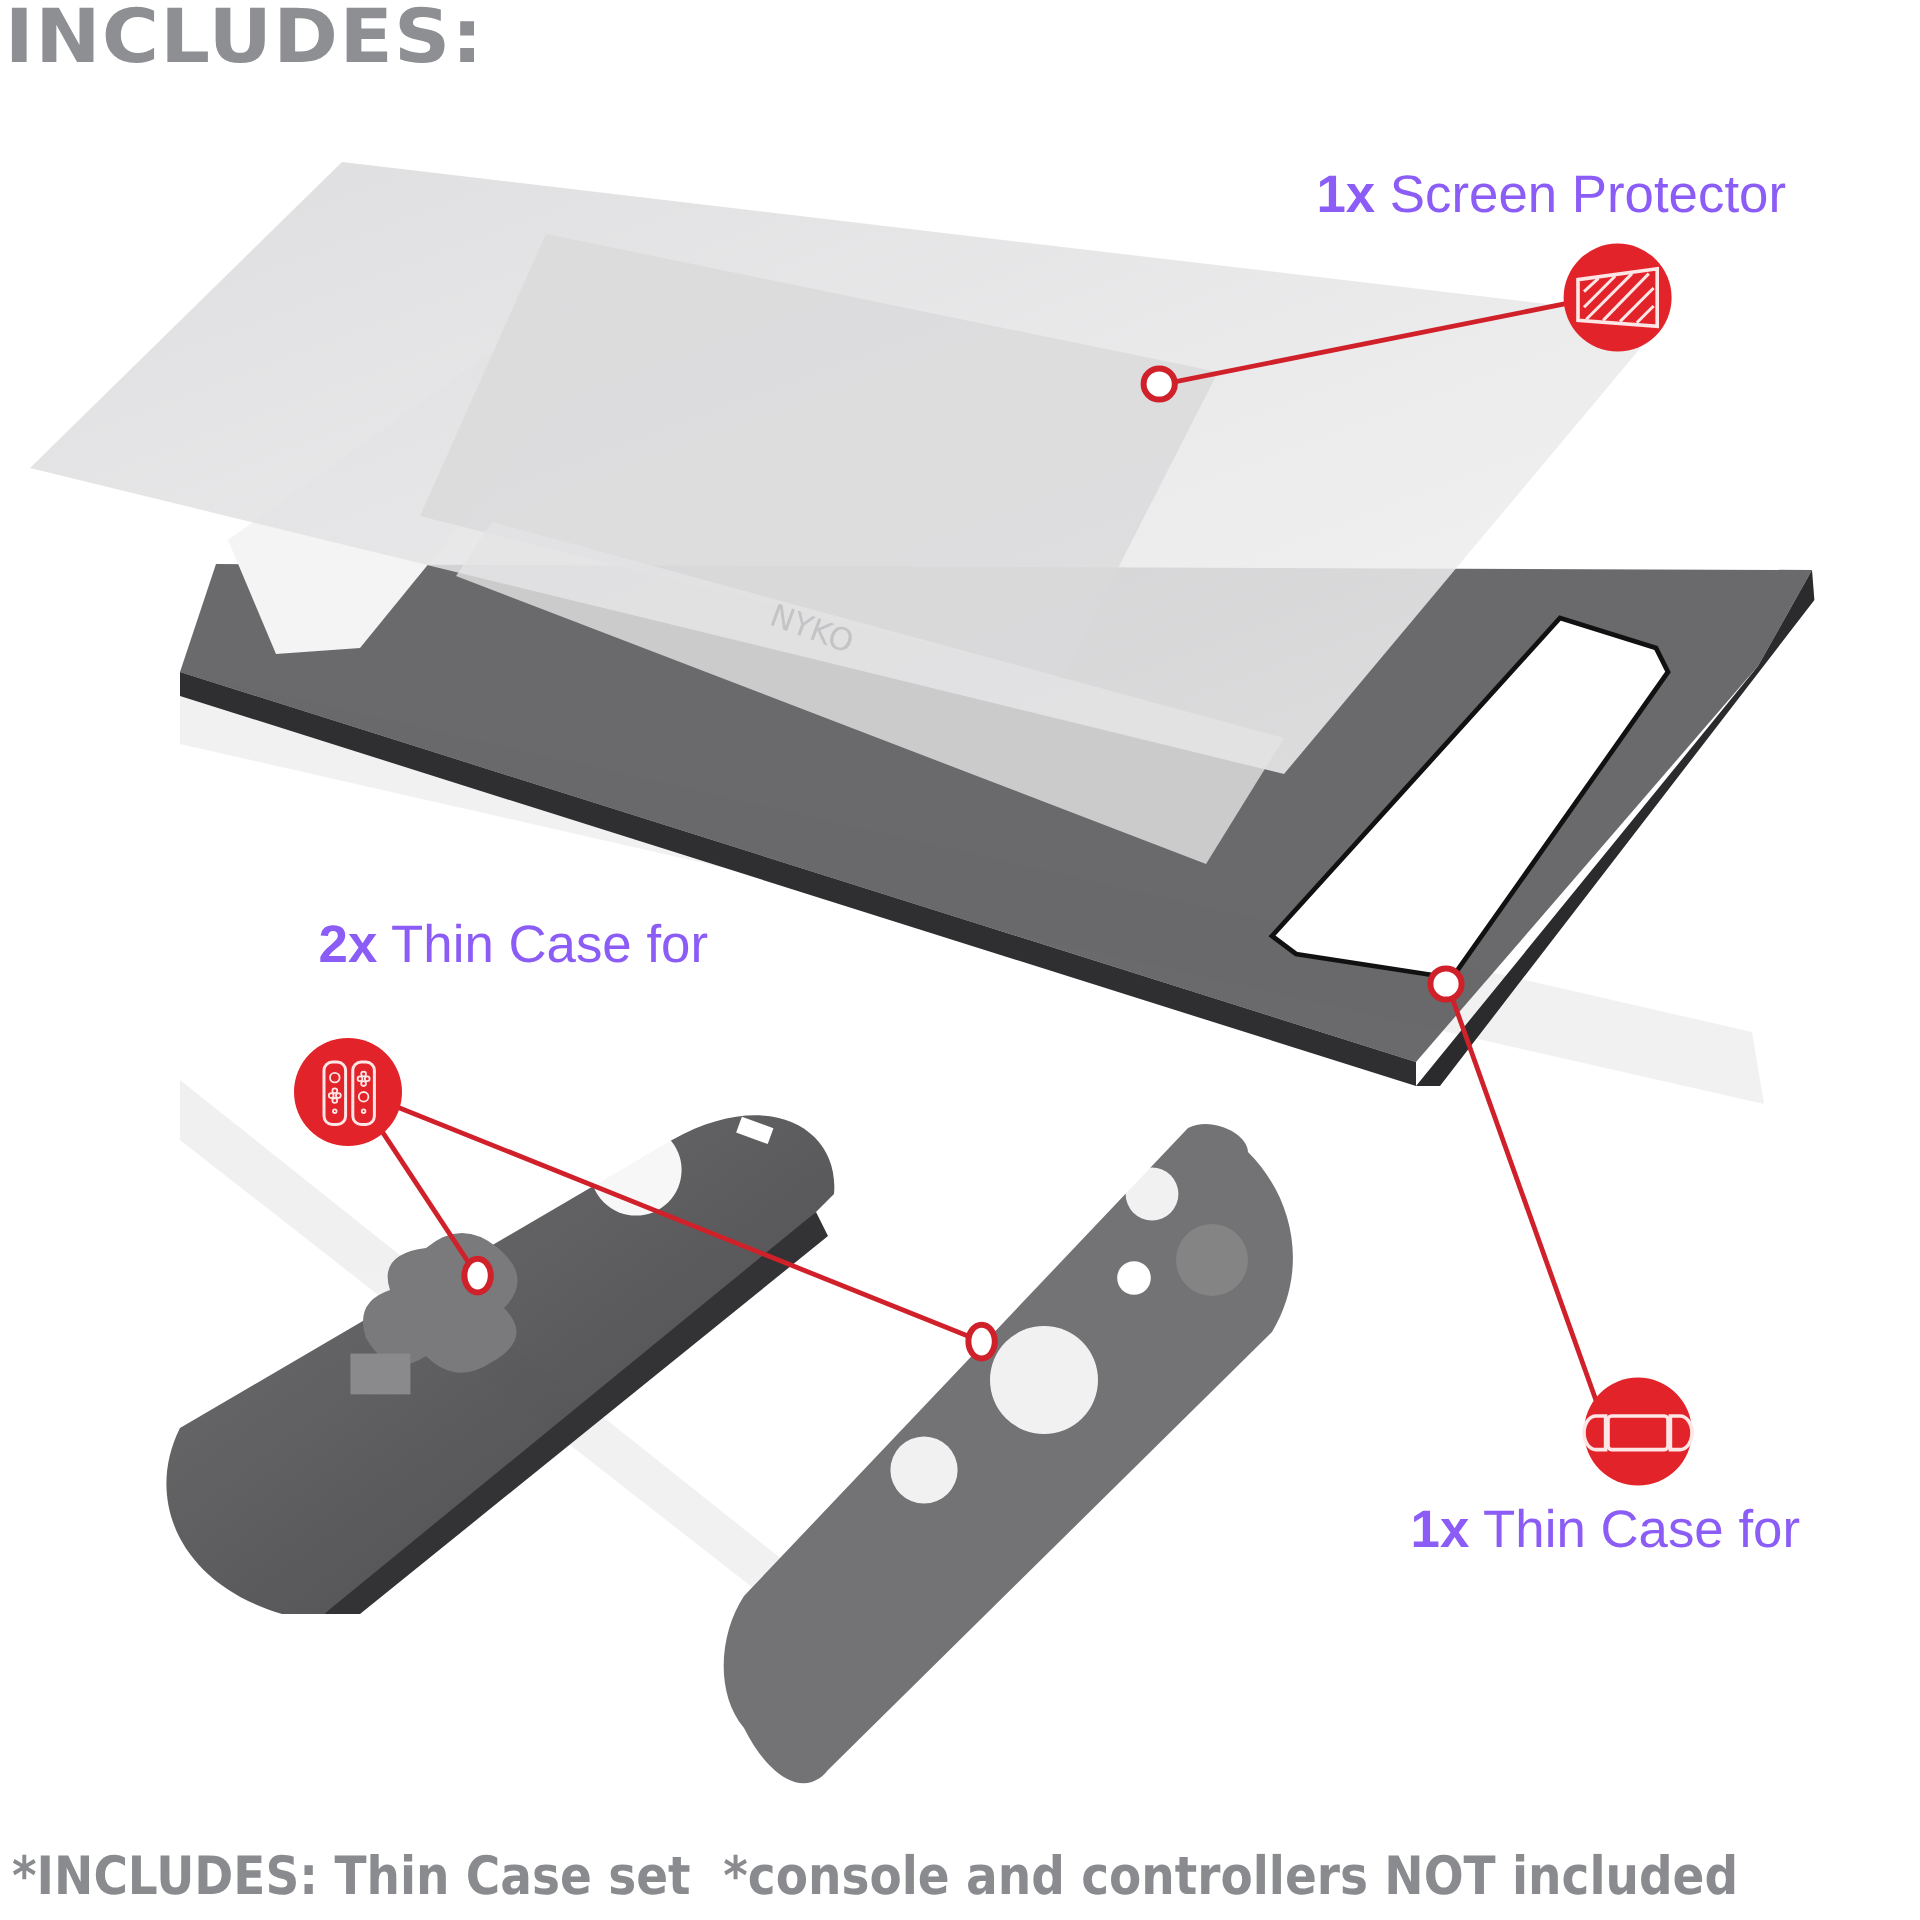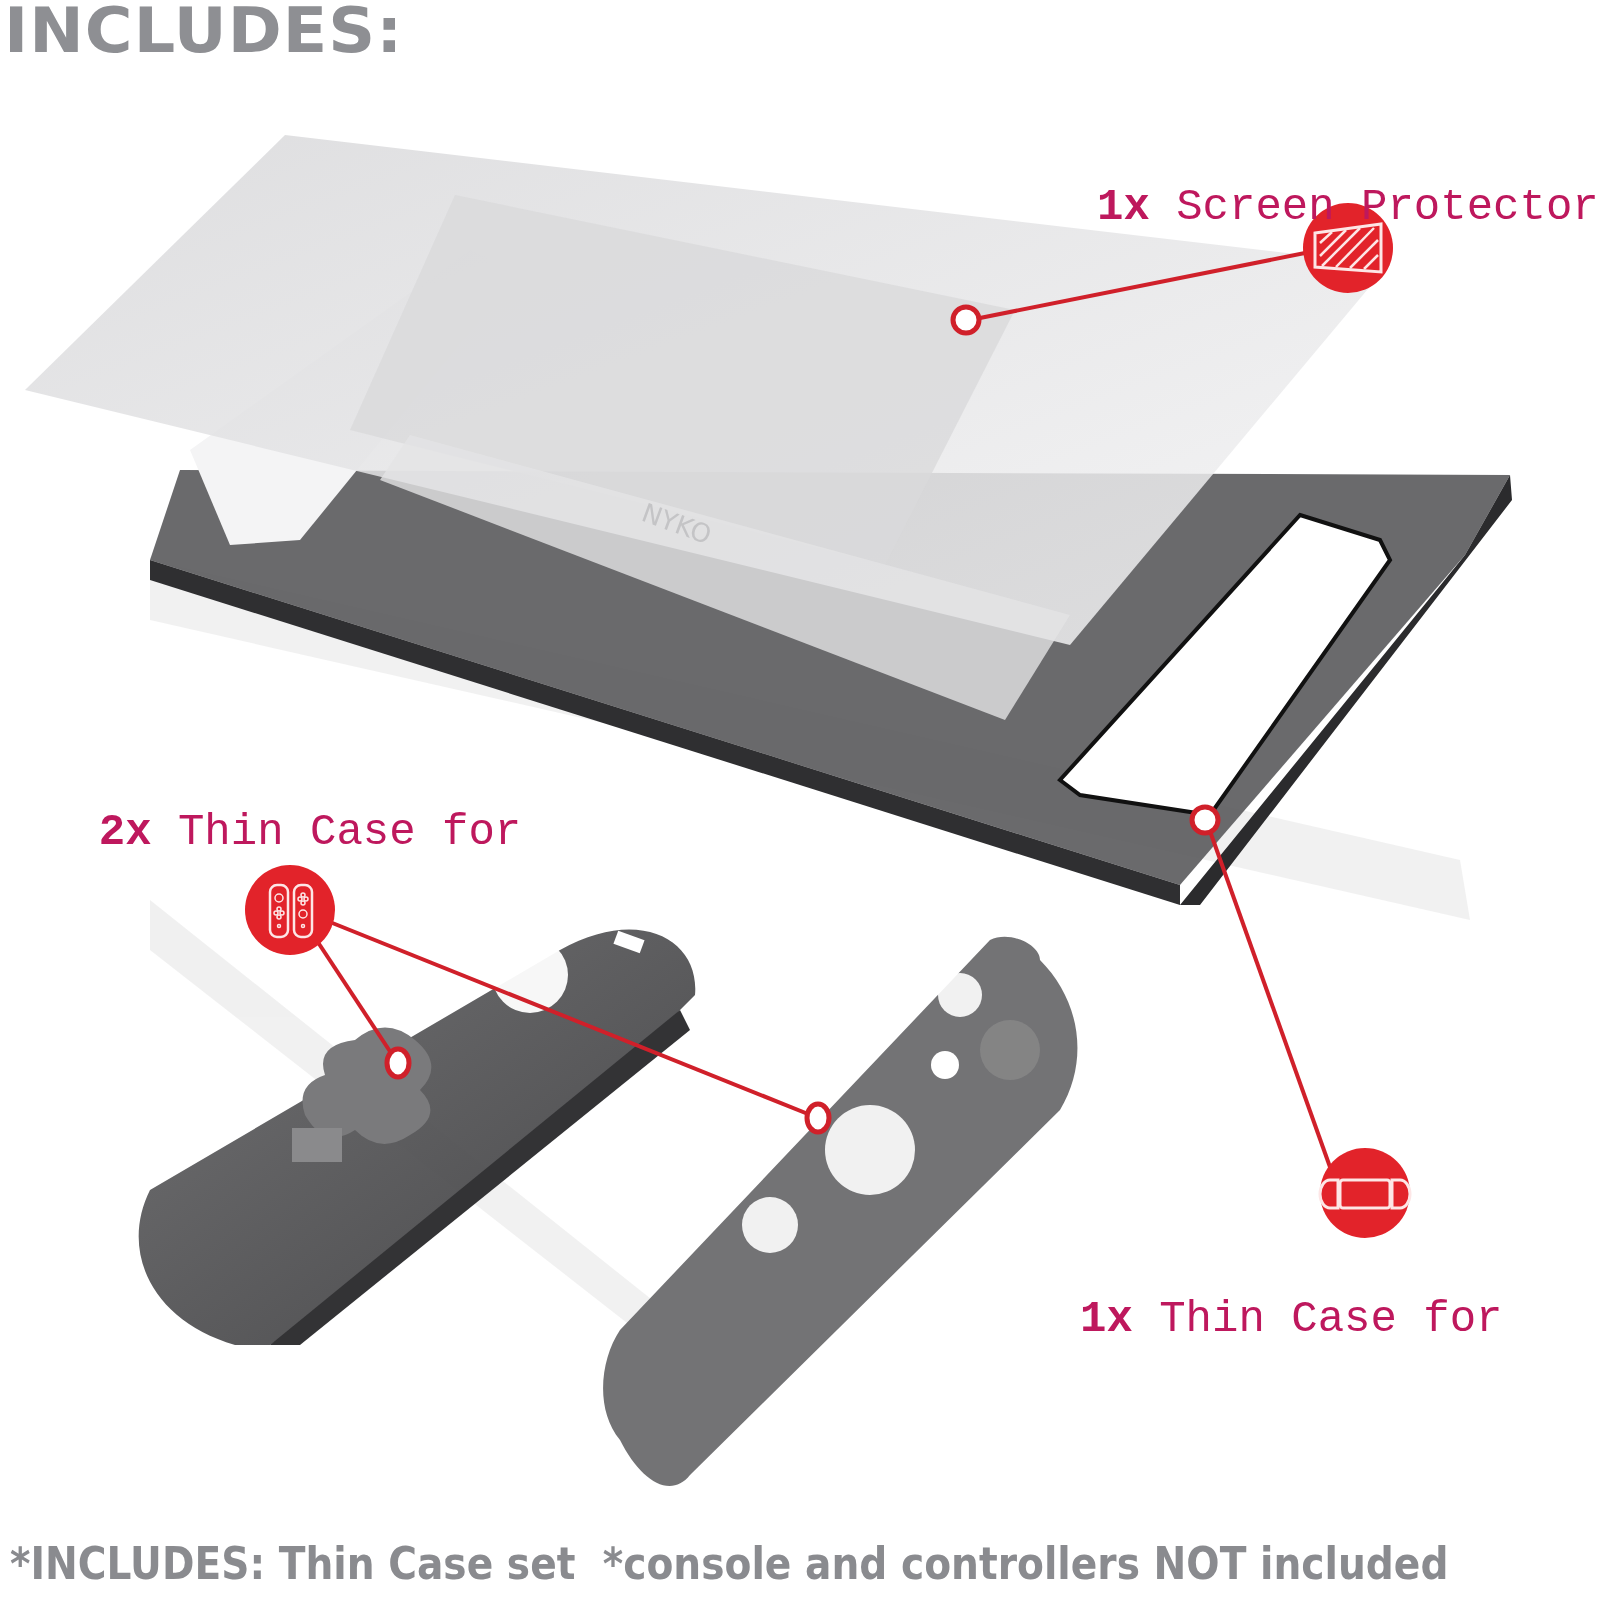--- a/index.html
+++ b/index.html
@@ -1,24 +1,24 @@
 <!DOCTYPE html>
 <html><head>
 <meta charset="utf-8">
 <style>
   html, body { margin:0; padding:0; background:#ffffff; }
   body { width:1600px; height:1600px; position:relative; overflow:hidden;
          font-family:"Liberation Sans", "DejaVu Sans", sans-serif; }
   .heading { position:absolute; left:4px; top:-6px; font-family:"DejaVu Sans", sans-serif;
              font-weight:900; font-size:62px; letter-spacing:1px; color:#8e8f93;
              transform:scaleX(1.05); transform-origin:left top; }
-  .label { position:absolute; color:#be185d; font-family:Liberation Mono, monospace;
-           font-size:44px; line-height:56px; font-weight:300; white-space:nowrap;margin-top:44px; }
+  .label { position:absolute; color:#8b5cf6; font-family:Liberation Sans, sans-serif;
+           font-size:44px; line-height:56px; font-weight:300; white-space:nowrap; }
   .label b { font-weight:900; }
-  .label.center { text-align:center; }
+  .label.center { text-align:right; }
   .footer { position:absolute; left:10px; top:1538px; font-family:"DejaVu Sans", sans-serif;
             font-weight:900; font-size:44px; color:#8a8b8f; white-space:nowrap;
             transform:scaleX(0.89); transform-origin:left top; letter-spacing:0px; }
   svg.art { position:absolute; left:0; top:0; }
 </style>
 </head>
 <body>
 
 <div class="heading">INCLUDES:</div>
 

